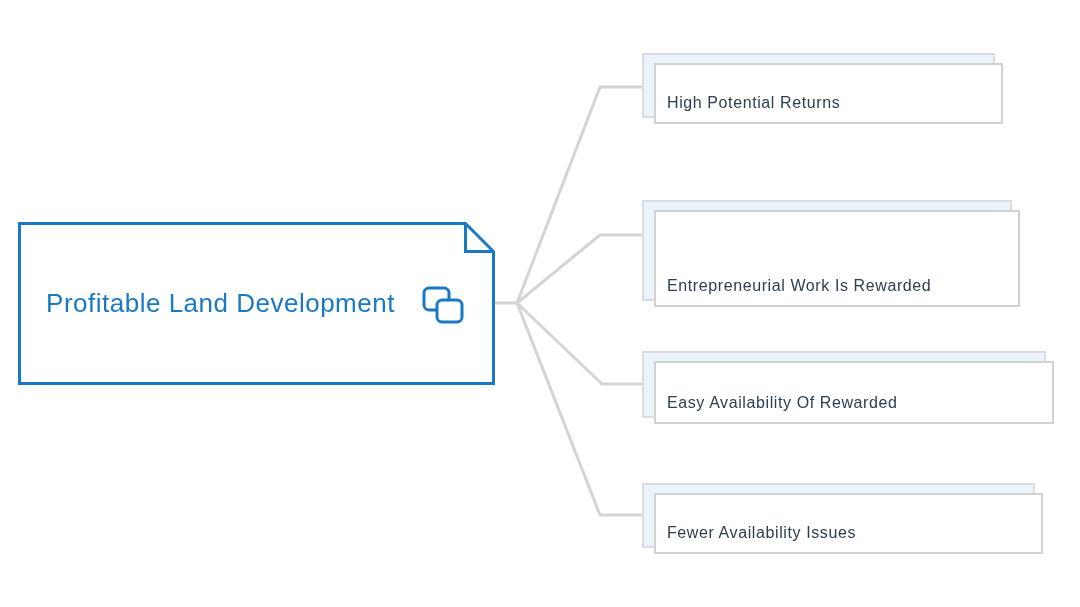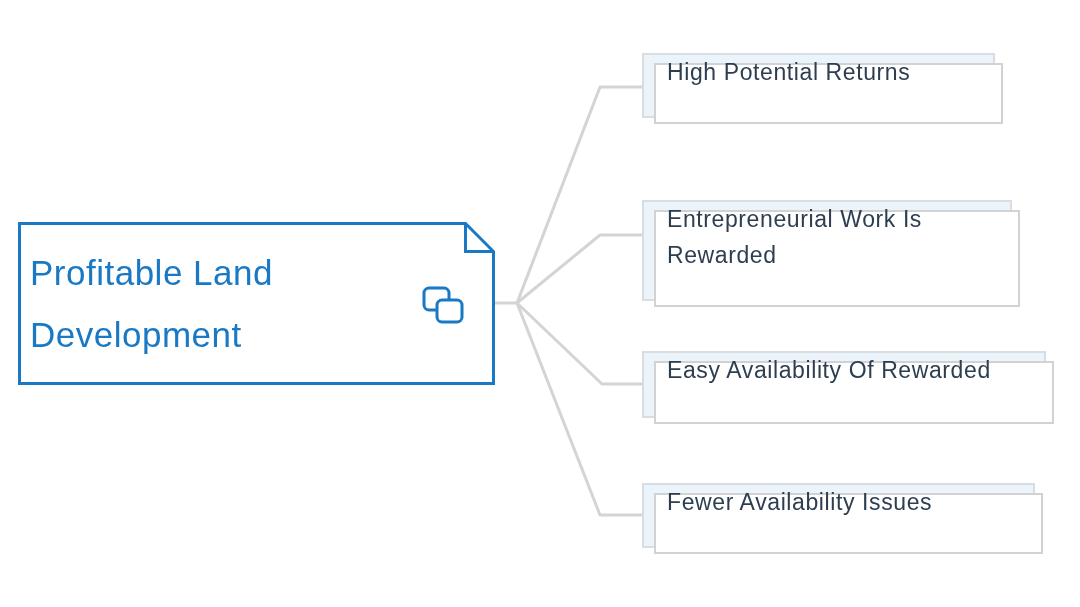--- a/index.html
+++ b/index.html
@@ -7,35 +7,35 @@
     position:relative; width:1080px; height:607px; background:#ffffff;
     font-family:"Liberation Sans","DejaVu Sans",sans-serif; overflow:hidden;
   }
   svg.connectors { position:absolute; left:0; top:0; width:1080px; height:607px; }
 
   
   .root { position:absolute; left:18px; top:222px; width:477px; height:163px; }
   .root svg.shape { position:absolute; left:0; top:0; }
   .root .label-wrap {
     position:absolute; left:12px; right:84px; top:0; bottom:0;
-    display:flex; align-items:center; justify-content:center; text-align:left;
-    color:#1979c4; font-size:35px; font-weight:500; letter-spacing:0.5px; line-height:1.75;
+    display:flex; align-items:center; justify-content:center; text-align:center;
+    color:#1979c4; font-size:26px; font-weight:500; letter-spacing:0.5px; line-height:1.75;
   }
   .root .icon {
     position:absolute; right:30px; top:50%;
     transform:translateY(-50%) translateY(3px);
   }
 
   
   .node {
     position:absolute; left:642px; box-sizing:border-box; z-index:1;
     background:#ebf4fb; border:2px solid #d9dde1;
-    display:flex; align-items:flex-start;
+    display:flex; align-items:flex-end;
     padding:0 20px 0 23px;
-    color:#2c3e50; font-size:23px; letter-spacing:0.6px; line-height:1.55;
+    color:#2c3e50; font-size:16px; letter-spacing:0.6px; line-height:1.55;
   }
   .node::before {
     content:""; position:absolute; top:8px; left:10px; right:-10px; bottom:-8px;
     background:#ffffff; border:2px solid #d2d2d2; z-index:-1;
   }
   .n1 { top:53px;  width:353px; height:65px;  }
   .n2 { top:200px; width:370px; height:101px; }
   .n3 { top:351px; width:404px; height:67px;  }
   .n4 { top:483px; width:393px; height:65px;  }
 </style>

